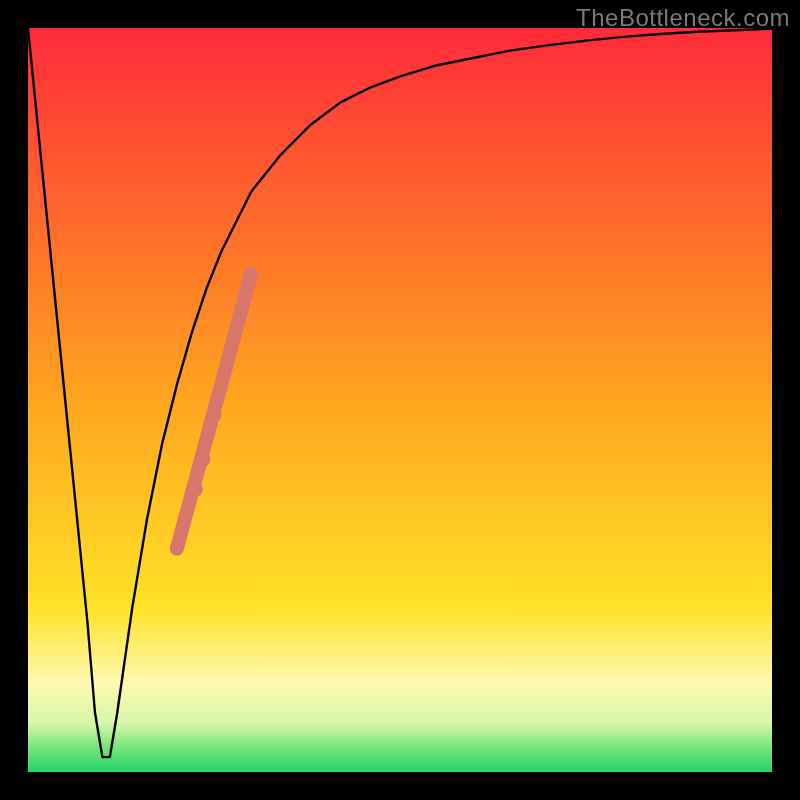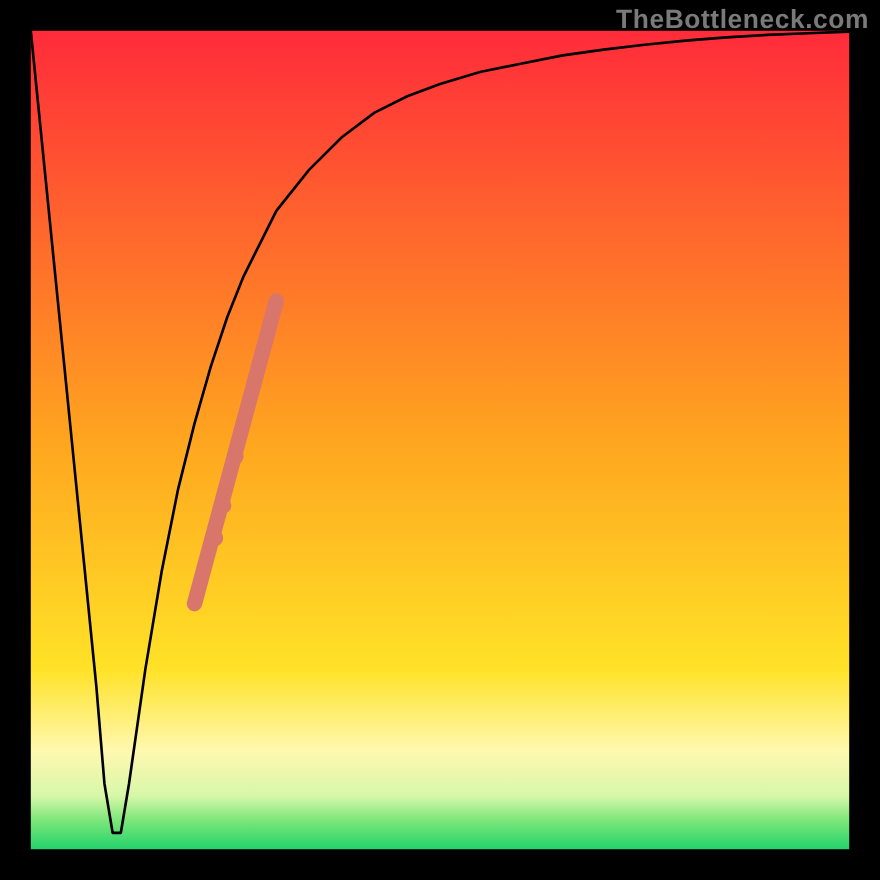--- a/index.html
+++ b/index.html
@@ -11,21 +11,21 @@
   .stage {
     position: relative;
     width: 800px;
     height: 800px;
   }
   .watermark {
     position: absolute;
     top: 4px;
     right: 10px;
     font-size: 24px;
-    font-weight: 700;
+    font-weight: 400;
     color: #7a7a7a;
     letter-spacing: 0.5px;
     z-index: 4;
   }
   svg {
     display: block;
   }
 </style>
 </head>
 <body>

